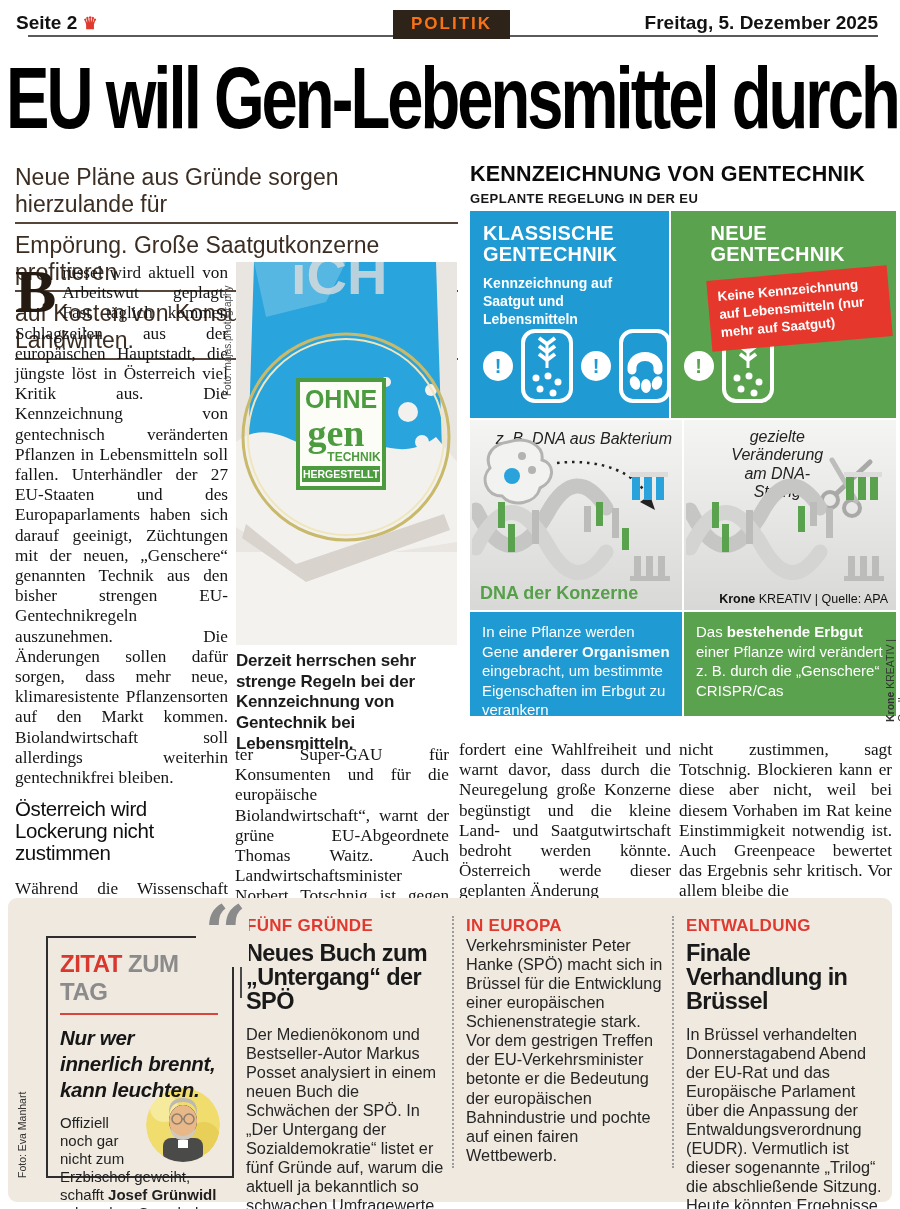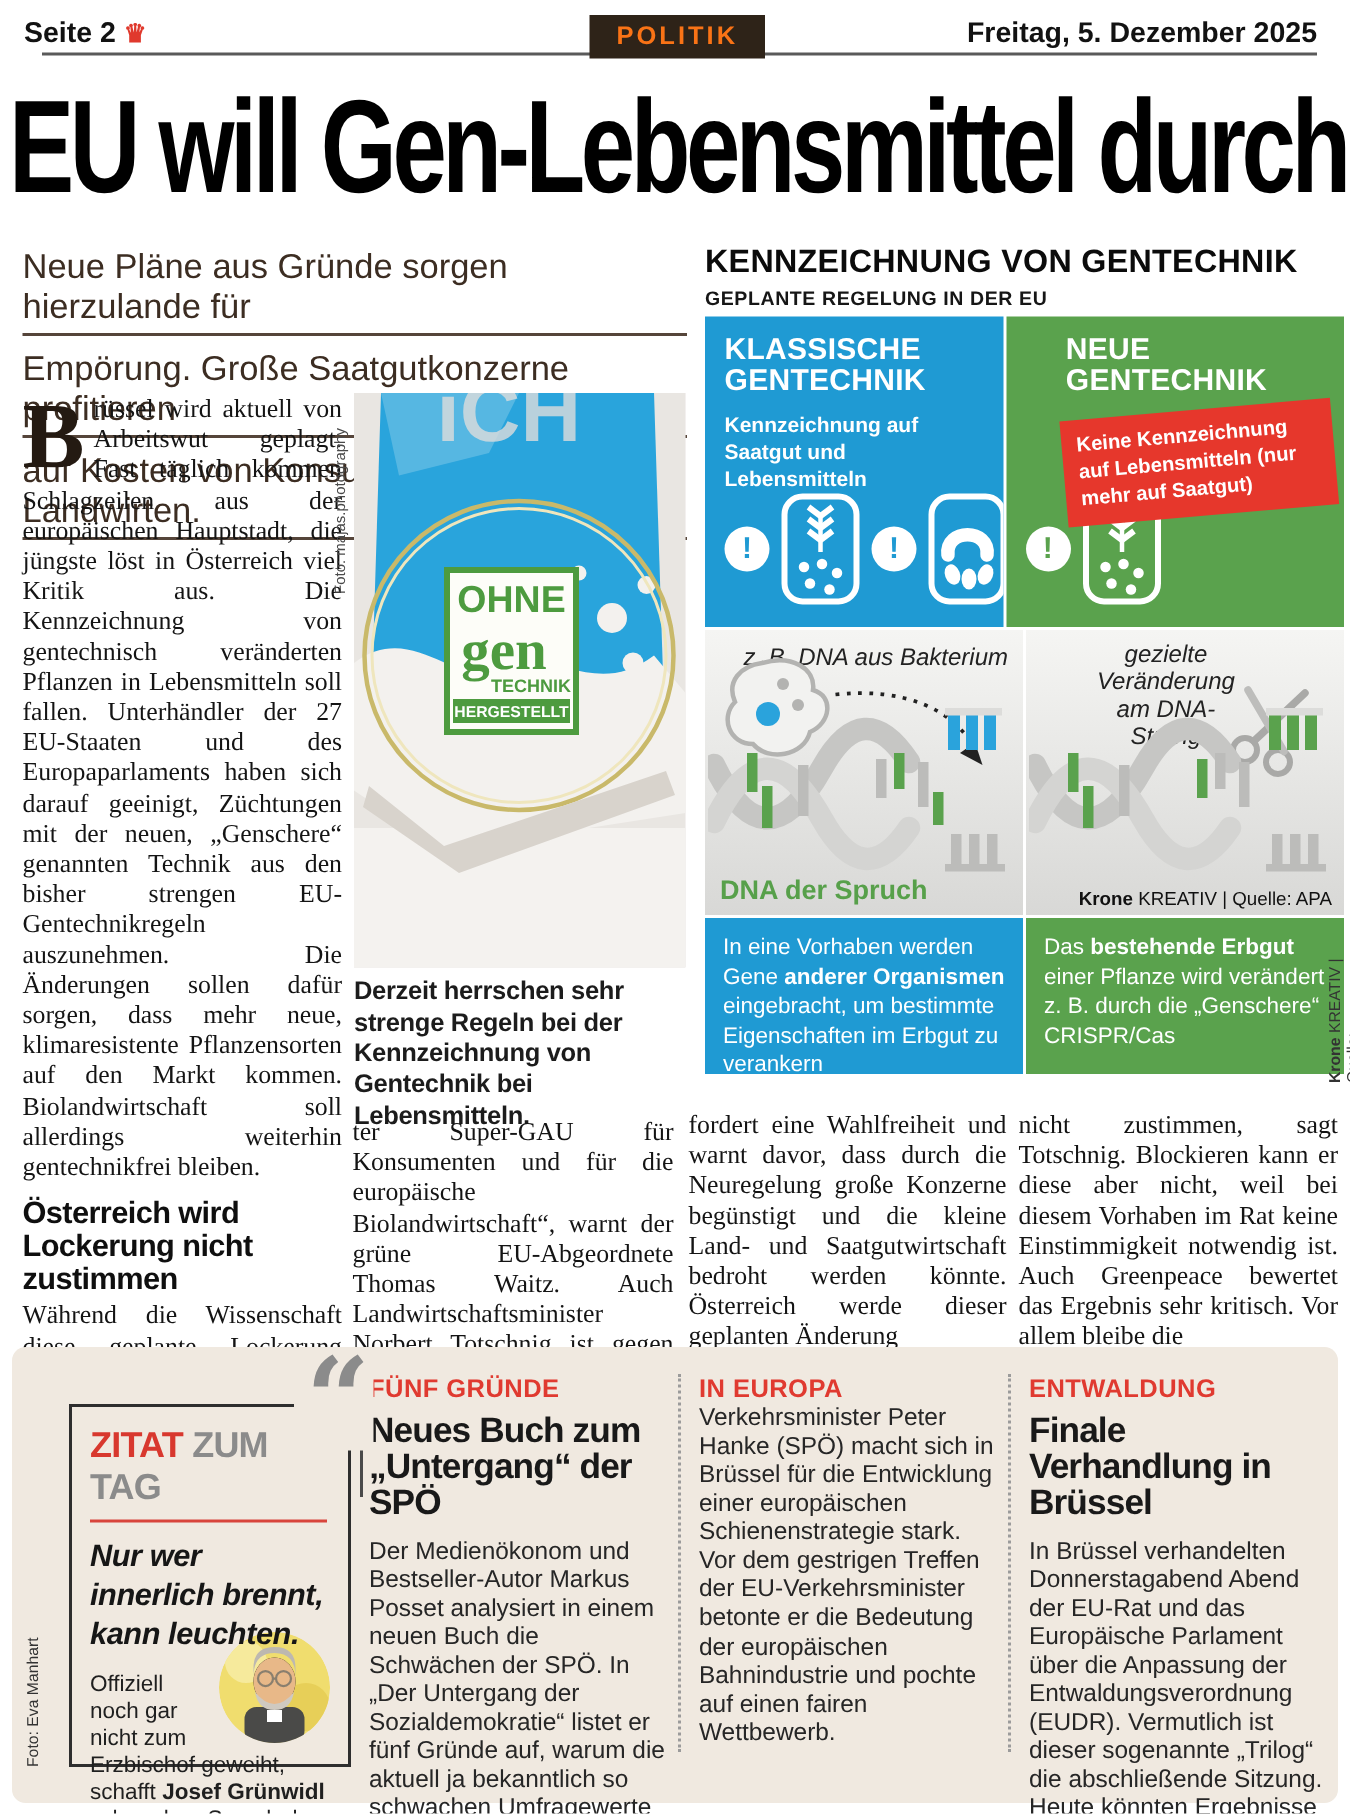--- a/index.html
+++ b/index.html
@@ -21,21 +21,21 @@
   
   .deck { position:absolute; left:15px; top:164px; width:443px; }
   .deck .dline { font-size:23px; color:#3c2d22; font-weight:500; padding-bottom:4px;
     border-bottom:2px solid #55453a; margin-bottom:8px; }
 
   
   .serif { font-family:"Liberation Serif",serif; font-size:17.2px; line-height:1.175; text-align:justify; color:#141414; }
   .col1 { position:absolute; left:15px; top:263px; width:213px; }
   .dropcap { float:left; font-family:"Liberation Serif",serif; font-weight:bold; font-size:62px; line-height:.8;
     color:#241a12; padding:4px 6px 0 0; }
-  .article-subhead { margin-top:10px; margin-bottom:4px; font-size:20.5px; font-weight:bold; letter-spacing:-.4px;
+  .article-subhead { margin-top:10px; margin-bottom:16px; font-size:20.5px; font-weight:normal; letter-spacing:-.4px;
     line-height:1.06; color:#0f0f0f; }
   .col2-text { position:absolute; left:235px; top:745px; width:214px; }
   .col3-text { position:absolute; left:459px; top:740px; width:212px; }
   .col4-text { position:absolute; left:679px; top:740px; width:213px; }
 
   
   .photo { position:absolute; left:236px; top:262px; width:221px; height:383px; background:#e9e6e2; overflow:hidden; }
   .photo-credit { position:absolute; left:222px; top:266px; height:130px; writing-mode:vertical-rl;
     transform:rotate(180deg); font-size:10px; color:#4a4a4a; }
   .caption { position:absolute; left:236px; top:651px; width:216px; font-size:17px; font-weight:bold;
@@ -234,21 +234,21 @@
       <rect x="160" y="2" width="8" height="26" fill="#2aa3dc"></rect>
       <rect x="172" y="2" width="8" height="26" fill="#2aa3dc"></rect>
       <rect x="184" y="2" width="8" height="26" fill="#2aa3dc"></rect>
       <rect x="158" y="0" width="38" height="5" fill="#dcdcda"></rect>
 
       <rect x="162" y="84" width="7" height="22" fill="#bcbcba"></rect>
       <rect x="174" y="84" width="7" height="22" fill="#bcbcba"></rect>
       <rect x="186" y="84" width="7" height="22" fill="#bcbcba"></rect>
       <rect x="158" y="104" width="40" height="5" fill="#bcbcba"></rect>
     </svg>
-    <div class="dna-label">DNA der Spruch</div>
+    <div class="dna-label">DNA der Konzerne</div>
   </div>
   <div class="gcell">
     <div class="annot a2">gezielte Veränderung am DNA-Strang</div>
     <svg width="70" height="70" viewBox="0 0 70 70" style="position:absolute;right:14px;top:28px">
       <circle cx="18" cy="52" r="8" fill="none" stroke="#a9a9a7" stroke-width="4"></circle>
       <circle cx="40" cy="60" r="8" fill="none" stroke="#a9a9a7" stroke-width="4"></circle>
       <line x1="24" y1="46" x2="58" y2="14" stroke="#a9a9a7" stroke-width="5" stroke-linecap="round"></line>
       <line x1="44" y1="53" x2="20" y2="12" stroke="#bdbdbb" stroke-width="5" stroke-linecap="round"></line>
     </svg>
     <svg width="207" height="112" viewBox="0 0 207 112" style="position:absolute;left:2px;bottom:26px">
@@ -271,21 +271,21 @@
       <rect x="158" y="104" width="40" height="5" fill="#bcbcba"></rect>
     </svg>
     <div class="ig-credit">
       <b>Krone</b><span> KREATIV  |  Quelle: APA</span>
     </div>
   </div>
 </div>
 
 <div class="ig-foot">
   <div class="fcell blue">
-    <span>In eine Vorhaben werden Gene </span><b>anderer Organismen</b><span> eingebracht, um bestimmte Eigenschaften im Erbgut zu verankern</span>
+    <span>In eine Pflanze werden Gene </span><b>anderer Organismen</b><span> eingebracht, um bestimmte Eigenschaften im Erbgut zu verankern</span>
   </div>
   <div class="fcell green">
     <span>Das </span><b>bestehende Erbgut</b><span> einer Pflanze wird verändert z. B. durch die „Genschere“ CRISPR/Cas</span>
   </div>
 </div>
 <div class="side-credit">
   <b>Krone</b><span> KREATIV | Quelle:</span>
 </div>
 
 <div class="col2-text serif">ter Super-GAU für Konsumenten und für die europäische Biolandwirtschaft“, warnt der grüne EU-Abgeordnete Thomas Waitz. Auch Landwirtschaftsminister Norbert Totschnig ist gegen diese Lockerung. Er</div>

